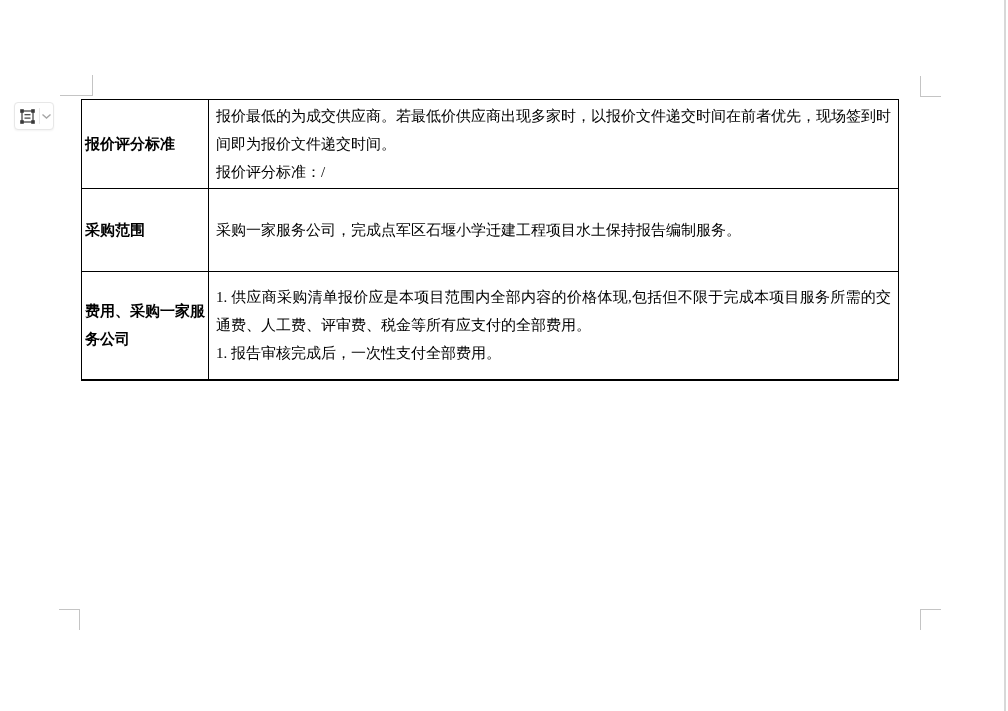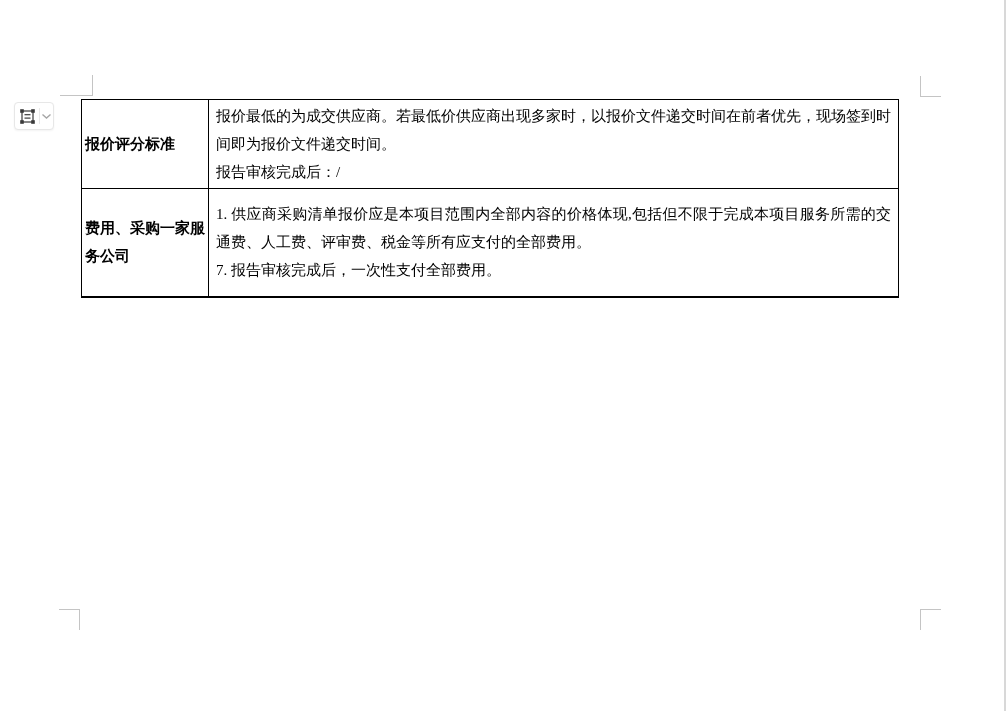--- a/index.html
+++ b/index.html
@@ -114,24 +114,30 @@
 <div class="crop crop-br"></div>
 
 <div class="page-edge"></div>
 
 <table class="doc-table">
   <tbody>
       <tr class="row-1">
     <td class="header-cell">报价评分标准</td>
     <td class="content-cell">
       <p>报价最低的为成交供应商。若最低价供应商出现多家时，以报价文件递交时间在前者优先，现场签到时间即为报价文件递交时间。</p>
-      <p>报告审核完成后：/</p>
+      <p>报价评分标准：/</p>
+    </td>
+  </tr>
+  <tr class="row-2">
+    <td class="header-cell">采购范围</td>
+    <td class="content-cell">
+      <p>采购一家服务公司，完成点军区石堰小学迁建工程项目水土保持报告编制服务。</p>
     </td>
   </tr>
   <tr class="row-3">
     <td class="header-cell">费用、采购一家服务公司</td>
     <td class="content-cell">
       <p>1. 供应商采购清单报价应是本项目范围内全部内容的价格体现,包括但不限于完成本项目服务所需的交通费、人工费、评审费、税金等所有应支付的全部费用。</p>
-      <p>7. 报告审核完成后，一次性支付全部费用。</p>
+      <p>1. 报告审核完成后，一次性支付全部费用。</p>
     </td>
   </tr>
 </tbody>
   </table>
 
 </body></html>

